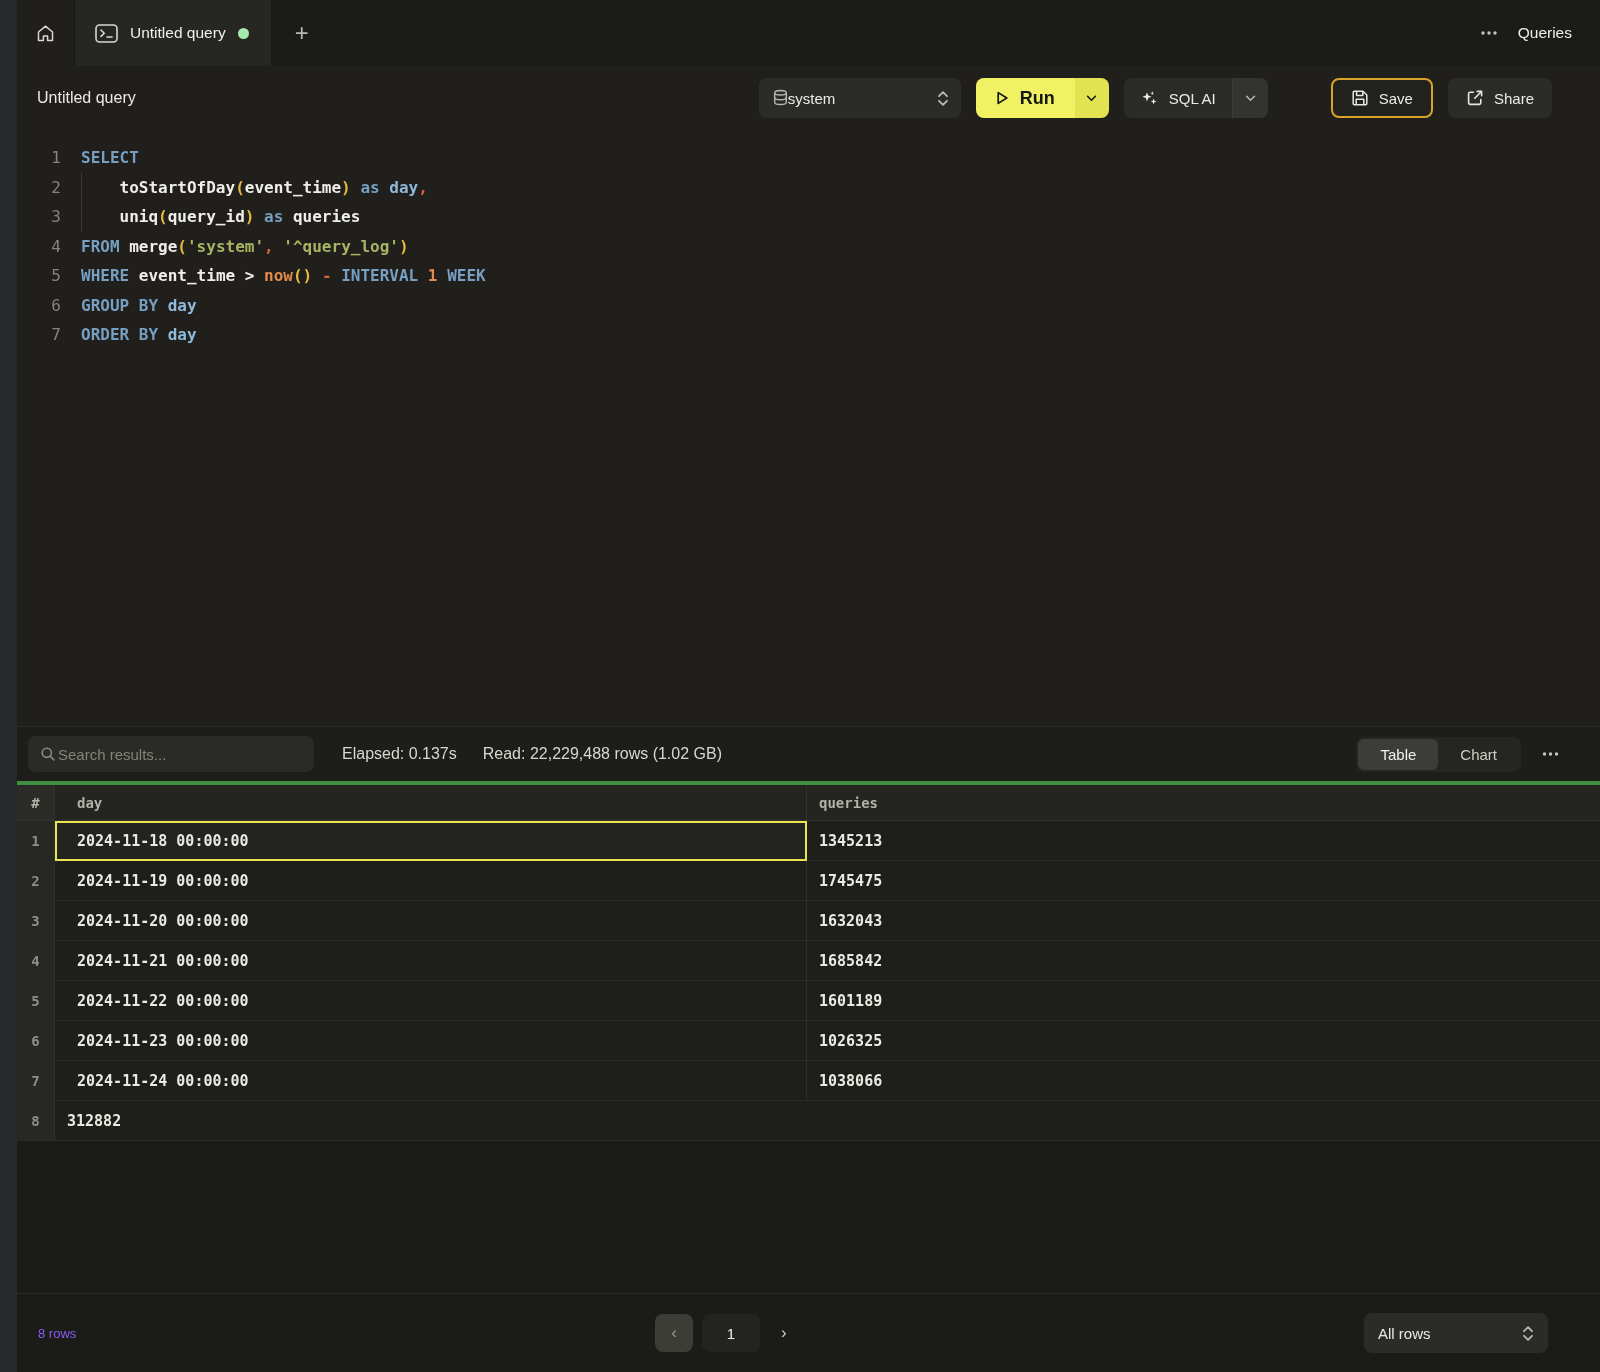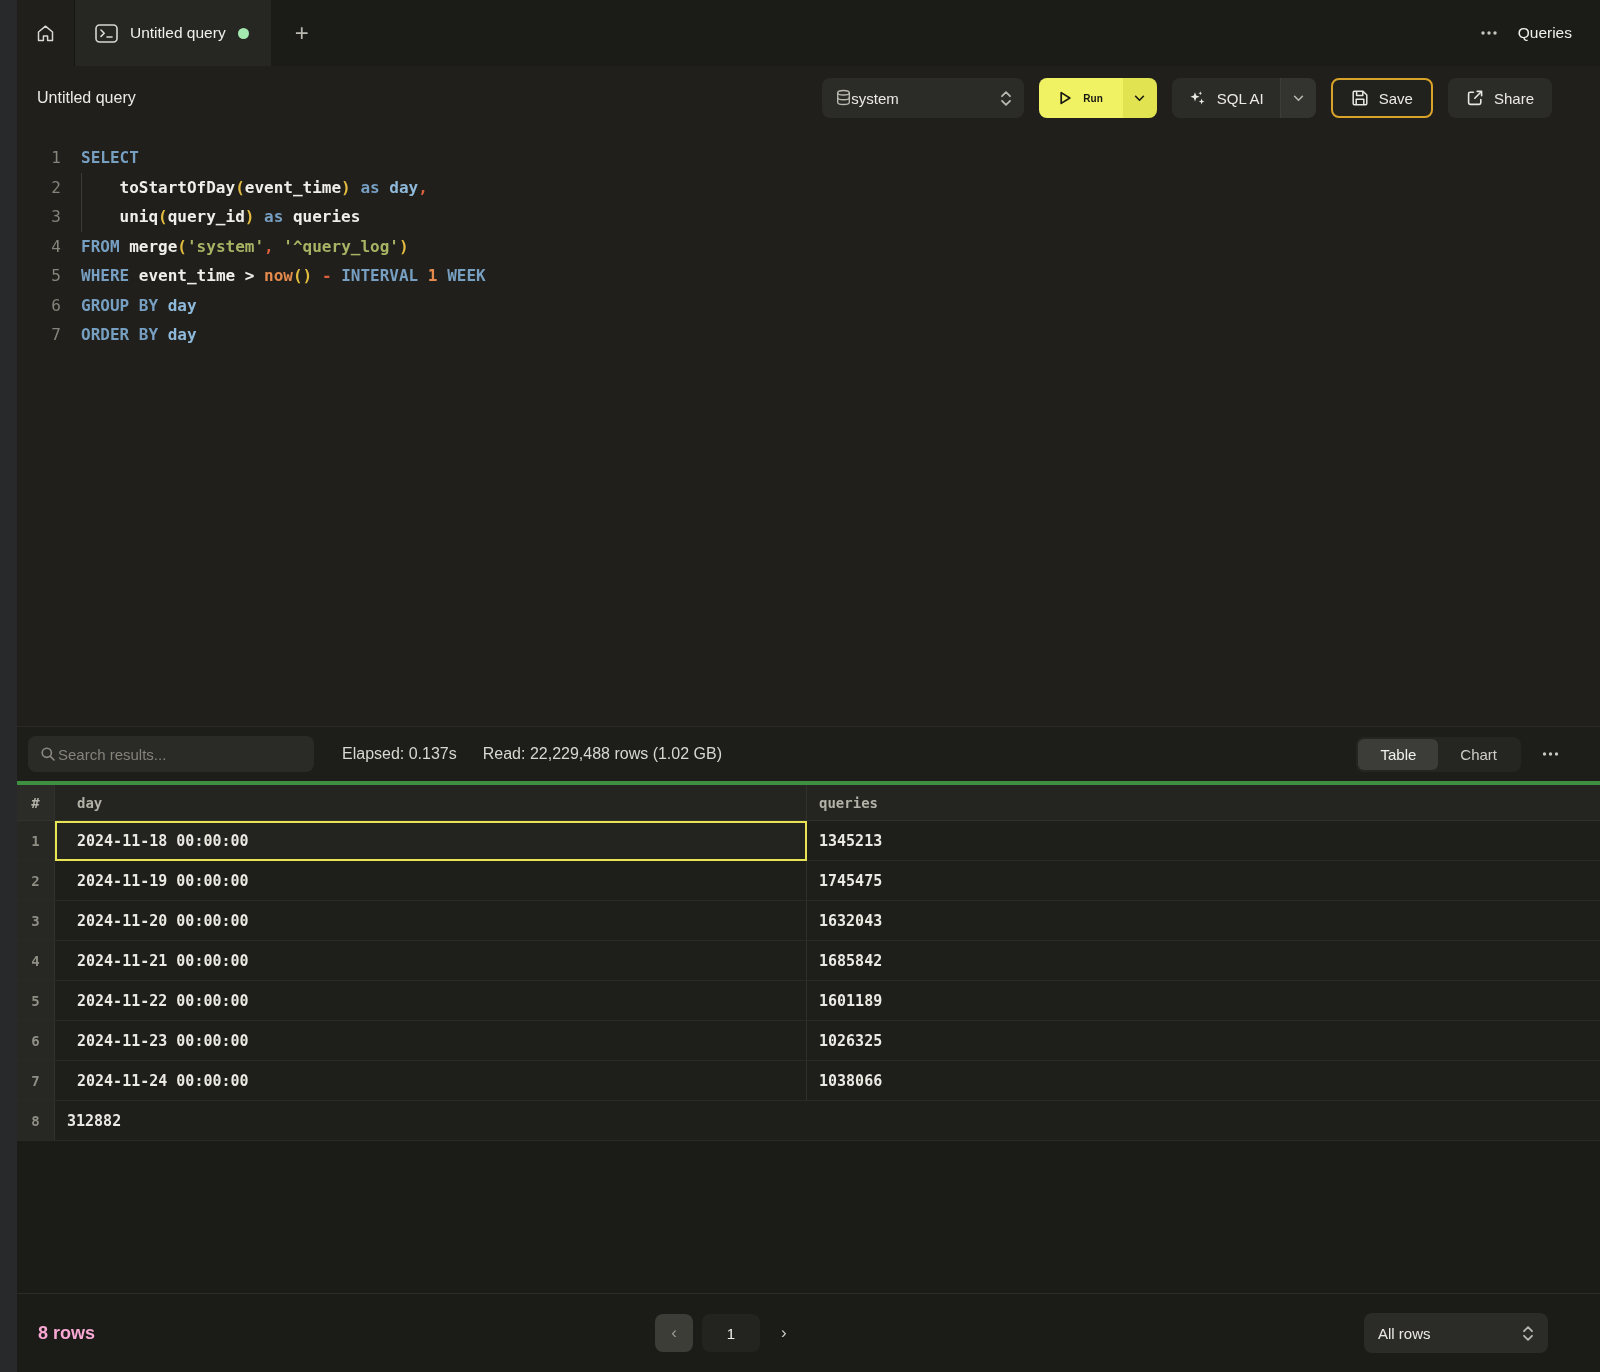--- a/index.html
+++ b/index.html
@@ -29,28 +29,28 @@
     padding:0 48px 0 20px; flex:none; }
   .page-title { font-size:16px; color:#eceae4; }
   .tb-spacer { flex:1; }
   .tb-group { display:flex; align-items:center; gap:15px; }
   .btn { height:40px; border:none; border-radius:8px; display:flex; align-items:center;
     font-size:15px; color:#eceae4; cursor:pointer; background:#2b2b28; font-family:inherit; }
   .db-select { width:202px; padding:0 12px 0 14px; justify-content:center; }
   .db-select .grow { flex:1; text-align:left; }
   .run-btn { padding:0; overflow:hidden; }
   .run-main { display:flex; align-items:center; gap:10px; background:#f0f263; color:#161612;
-    height:100%; padding:0 20px 0 18px; font-weight:600; font-size:10px; }
+    height:100%; padding:0 20px 0 18px; font-weight:600; font-size:18px; }
   .run-caret { background:#e1e350; height:100%; width:34px; display:flex; align-items:center;
     justify-content:center; color:#161612; }
   .sqlai-btn { padding:0; overflow:hidden; }
   .sqlai-main { display:flex; align-items:center; gap:10px; padding:0 16px; height:100%; }
   .sqlai-caret { background:#333330; border-left:1px solid #3d3d39; height:100%; width:36px;
     display:flex; align-items:center; justify-content:center; color:#b9b9b0; }
-  .save-btn { background:#21211e; border:2px solid #d9a32a; padding:4px 18px; gap:10px; }
+  .save-btn { background:#21211e; border:2px solid #d9a32a; padding:4px 18px; gap:10px;margin-left:48px; }
   .share-btn { padding:0 18px; gap:10px; }
 
   
   .editor { height:596px; background:#201f1b; padding-top:13px; flex:none; overflow:hidden;
     font-family:"DejaVu Sans Mono", monospace; font-size:16px; font-weight:bold; }
   .ed-line { display:flex; line-height:29.5px; white-space:pre; }
   .ln { width:44px; text-align:right; color:#85857b; font-weight:normal; flex:none; }
   .cd { margin-left:20px; position:relative; }
   .cd.guide::before { content:""; position:absolute; left:0; top:0; bottom:0; width:1px; background:#3c3c35; }
   .tk-kw { color:#769fc2; }
@@ -100,21 +100,21 @@
     font-size:14px; border-right:1px solid #32322d; }
   .cell.day { width:752px; padding-left:22px; background:#1e1e1a; color:#eae9e2;
     border-right:1px solid #30302b; }
   .cell.qr { flex:1; padding-left:12px; background:#1e1e1a; color:#eae9e2; }
   .cell.day.sel { outline:2px solid #e9e454; outline-offset:-2px; background:#232320; }
   .table-filler { flex:1; background:#1b1b18; }
 
   
   .footer { height:79px; background:#1b1b18; border-top:1px solid #2b2b27; flex:none;
     display:flex; align-items:center; padding:0 52px 0 21px; position:relative; }
-  .rowcount { font-size:18px; color:#f9a8d4;font-weight:bold; }
+  .rowcount { font-size:13px; color:#8b5cf6; }
   .pager { position:absolute; left:638px; display:flex; align-items:center; gap:9px; }
   .pg-btn { width:38px; height:38px; border-radius:8px; border:none; background:#3d3d38;
     color:#9a9a90; font-size:17px; cursor:pointer; }
   .pg-num { width:58px; height:38px; border-radius:8px; border:none; background:#232320;
     color:#f0f0ea; font-size:15px; cursor:pointer; font-family:inherit; }
   .pg-next { background:none; border:none; color:#cfcfc7; font-size:17px; padding:0 12px; cursor:pointer; }
   .ft-spacer { flex:1; }
   .pagesize { width:184px; height:40px; padding:0 14px; justify-content:space-between; }
 
   svg { display:block; flex:none; }

